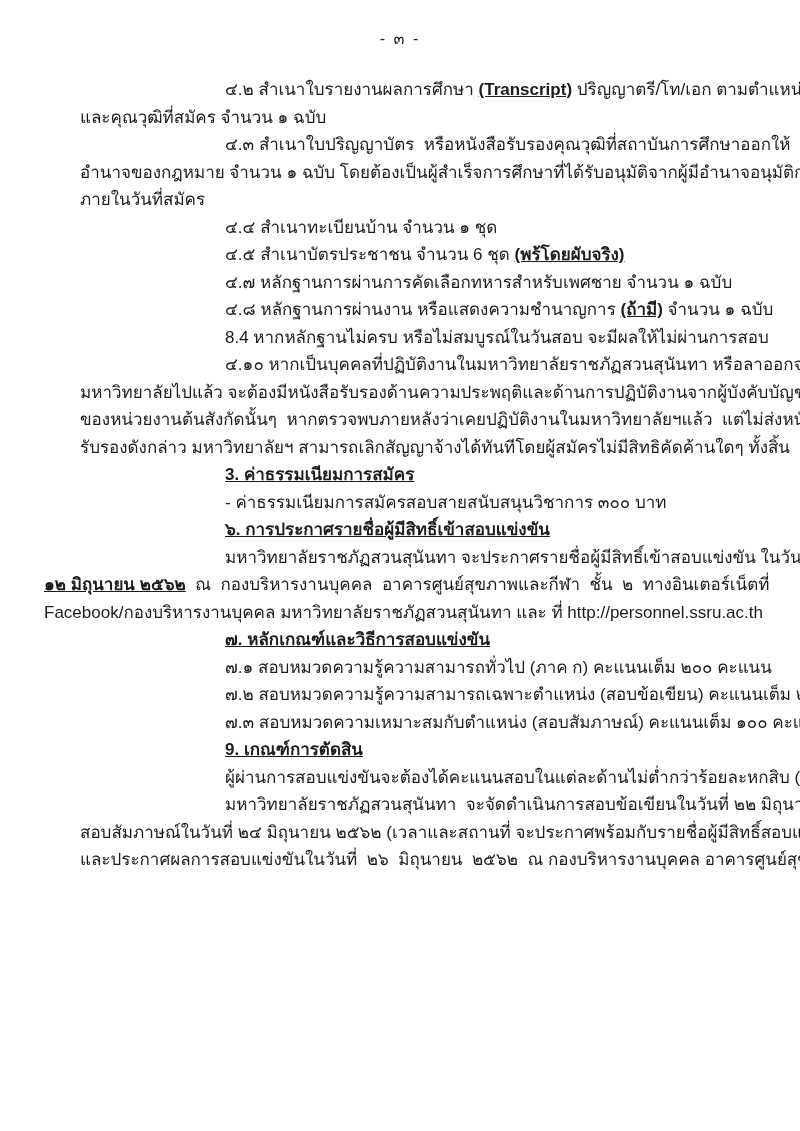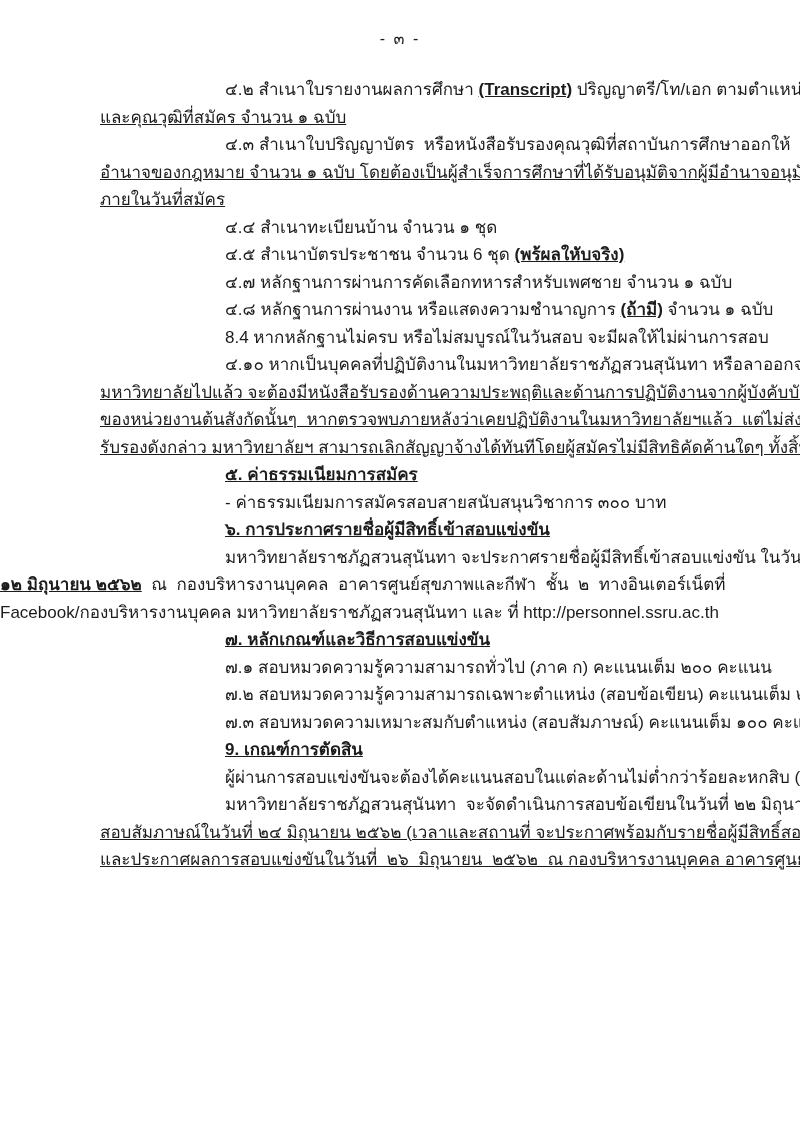--- a/index.html
+++ b/index.html
@@ -31,45 +31,45 @@
     top: 76px;
     left: 0;
     width: 800px;
   }
   .line {
     height: 27.5px;
     line-height: 27.5px;
     white-space: pre;
   }
   .indent-paragraph { padding-left: 225px; }  
-  .indent-flush     { padding-left: 100px; text-decoration: underline; }  
-  .indent-wide      {  }  
+  .indent-flush     { padding-left: 80px; }  
+  .indent-wide      { padding-left: 44px;  }  
   .bold { font-weight: 700; text-decoration: underline; }
 </style>
 </head>
 <body>
 
 <div class="page">
   <div class="page-number">- ๓ -</div>
   <div class="doc-body">
       <div class="line indent-paragraph"><span class="">๔.๒ สำเนาใบรายงานผลการศึกษา </span><span class="bold">(Transcript)</span><span class=""> ปริญญาตรี/โท/เอก ตามตำแหน่ง</span></div>
       <div class="line indent-flush"><span class="">และคุณวุฒิที่สมัคร จำนวน ๑ ฉบับ</span></div>
       <div class="line indent-paragraph"><span class="">๔.๓ สำเนาใบปริญญาบัตร  หรือหนังสือรับรองคุณวุฒิที่สถาบันการศึกษาออกให้  โดยอาศัย</span></div>
       <div class="line indent-flush"><span class="">อำนาจของกฎหมาย จำนวน ๑ ฉบับ โดยต้องเป็นผู้สำเร็จการศึกษาที่ได้รับอนุมัติจากผู้มีอำนาจอนุมัติก่อนหรือ</span></div>
       <div class="line indent-flush"><span class="">ภายในวันที่สมัคร</span></div>
       <div class="line indent-paragraph"><span class="">๔.๔ สำเนาทะเบียนบ้าน จำนวน ๑ ชุด</span></div>
-      <div class="line indent-paragraph"><span class="">๔.๕ สำเนาบัตรประชาชน จำนวน 6 ชุด </span><span class="bold">(พร้ผลใหับจริง)</span></div>
+      <div class="line indent-paragraph"><span class="">๔.๕ สำเนาบัตรประชาชน จำนวน 6 ชุด </span><span class="bold">(พร้โดยผับจริง)</span></div>
       <div class="line indent-paragraph"><span class="">๔.๗ หลักฐานการผ่านการคัดเลือกทหารสำหรับเพศชาย จำนวน ๑ ฉบับ</span></div>
       <div class="line indent-paragraph"><span class="">๔.๘ หลักฐานการผ่านงาน หรือแสดงความชำนาญการ </span><span class="bold">(ถ้ามี)</span><span class=""> จำนวน ๑ ฉบับ</span></div>
       <div class="line indent-paragraph"><span class="">8.4 หากหลักฐานไม่ครบ หรือไม่สมบูรณ์ในวันสอบ จะมีผลให้ไม่ผ่านการสอบ</span></div>
       <div class="line indent-paragraph"><span class="">๔.๑๐ หากเป็นบุคคลที่ปฏิบัติงานในมหาวิทยาลัยราชภัฏสวนสุนันทา หรือลาออกจาก</span></div>
       <div class="line indent-flush"><span class="">มหาวิทยาลัยไปแล้ว จะต้องมีหนังสือรับรองด้านความประพฤติและด้านการปฏิบัติงานจากผู้บังคับบัญชาสูงสุด</span></div>
       <div class="line indent-flush"><span class="">ของหน่วยงานต้นสังกัดนั้นๆ  หากตรวจพบภายหลังว่าเคยปฏิบัติงานในมหาวิทยาลัยฯแล้ว  แต่ไม่ส่งหนังสือ</span></div>
       <div class="line indent-flush"><span class="">รับรองดังกล่าว มหาวิทยาลัยฯ สามารถเลิกสัญญาจ้างได้ทันทีโดยผู้สมัครไม่มีสิทธิคัดค้านใดๆ ทั้งสิ้น</span></div>
-      <div class="line indent-paragraph"><span class="bold">๕. ค่าธรรมเนียมการสมัคร</span></div>
+      <div class="line indent-paragraph"><span class="bold">3. ค่าธรรมเนียมการสมัคร</span></div>
       <div class="line indent-paragraph"><span class="">- ค่าธรรมเนียมการสมัครสอบสายสนับสนุนวิชาการ ๓๐๐ บาท</span></div>
       <div class="line indent-paragraph"><span class="bold">๖. การประกาศรายชื่อผู้มีสิทธิ์เข้าสอบแข่งขัน</span></div>
       <div class="line indent-paragraph"><span class="">มหาวิทยาลัยราชภัฏสวนสุนันทา จะประกาศรายชื่อผู้มีสิทธิ์เข้าสอบแข่งขัน ในวันที่</span></div>
       <div class="line indent-wide"><span class="bold">๑๒ มิถุนายน ๒๕๖๒</span><span class="">  ณ  กองบริหารงานบุคคล  อาคารศูนย์สุขภาพและกีฬา  ชั้น  ๒  ทางอินเตอร์เน็ตที่</span></div>
       <div class="line indent-wide"><span class="">Facebook/กองบริหารงานบุคคล มหาวิทยาลัยราชภัฏสวนสุนันทา และ ที่ http://personnel.ssru.ac.th</span></div>
       <div class="line indent-paragraph"><span class="bold">๗. หลักเกณฑ์และวิธีการสอบแข่งขัน</span></div>
       <div class="line indent-paragraph"><span class="">๗.๑ สอบหมวดความรู้ความสามารถทั่วไป (ภาค ก) คะแนนเต็ม ๒๐๐ คะแนน</span></div>
       <div class="line indent-paragraph"><span class="">๗.๒ สอบหมวดความรู้ความสามารถเฉพาะตำแหน่ง (สอบข้อเขียน) คะแนนเต็ม ๒๐๐ คะแนน</span></div>
       <div class="line indent-paragraph"><span class="">๗.๓ สอบหมวดความเหมาะสมกับตำแหน่ง (สอบสัมภาษณ์) คะแนนเต็ม ๑๐๐ คะแนน</span></div>
       <div class="line indent-paragraph"><span class="bold">9. เกณฑ์การตัดสิน</span></div>

